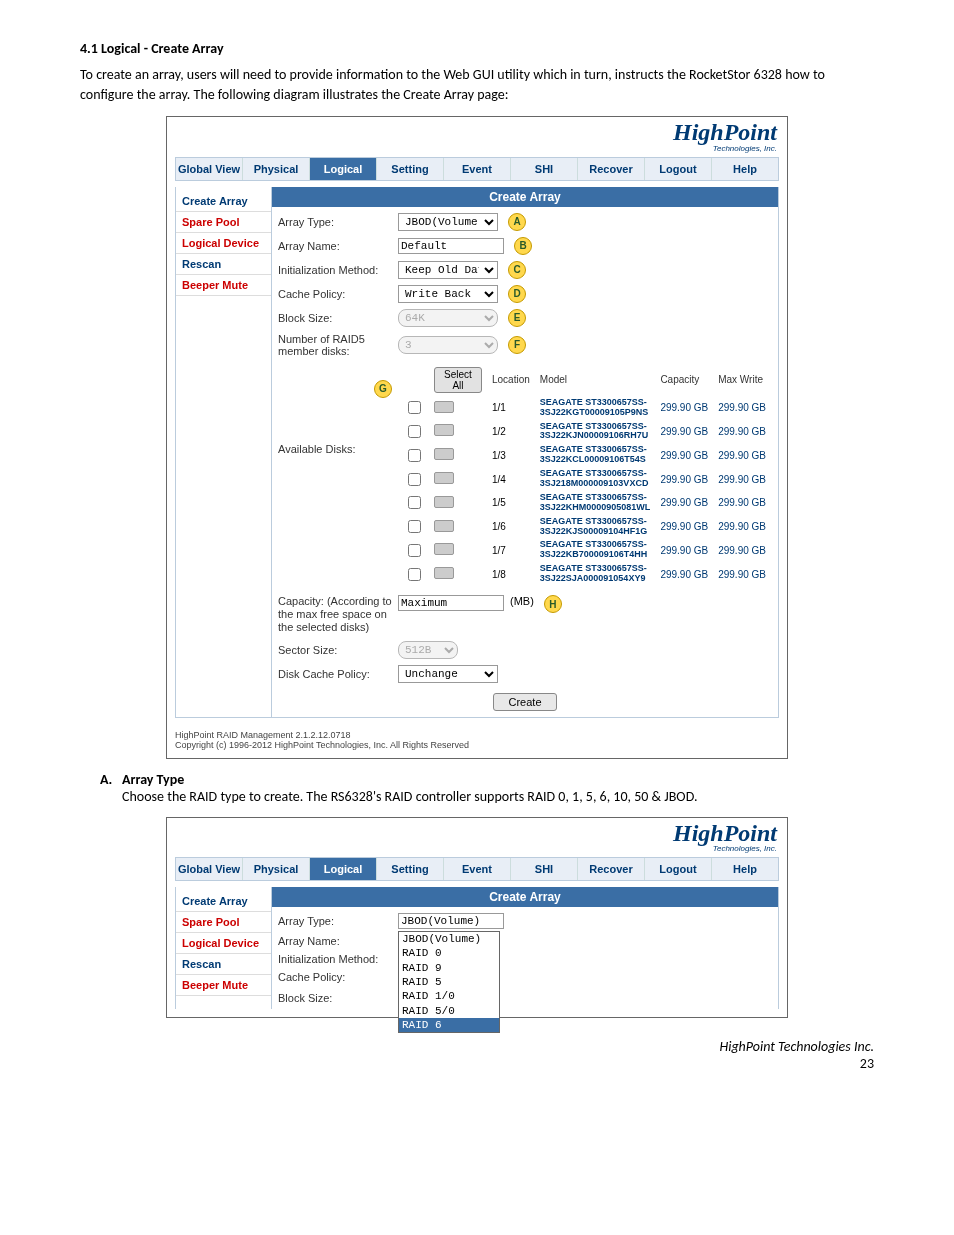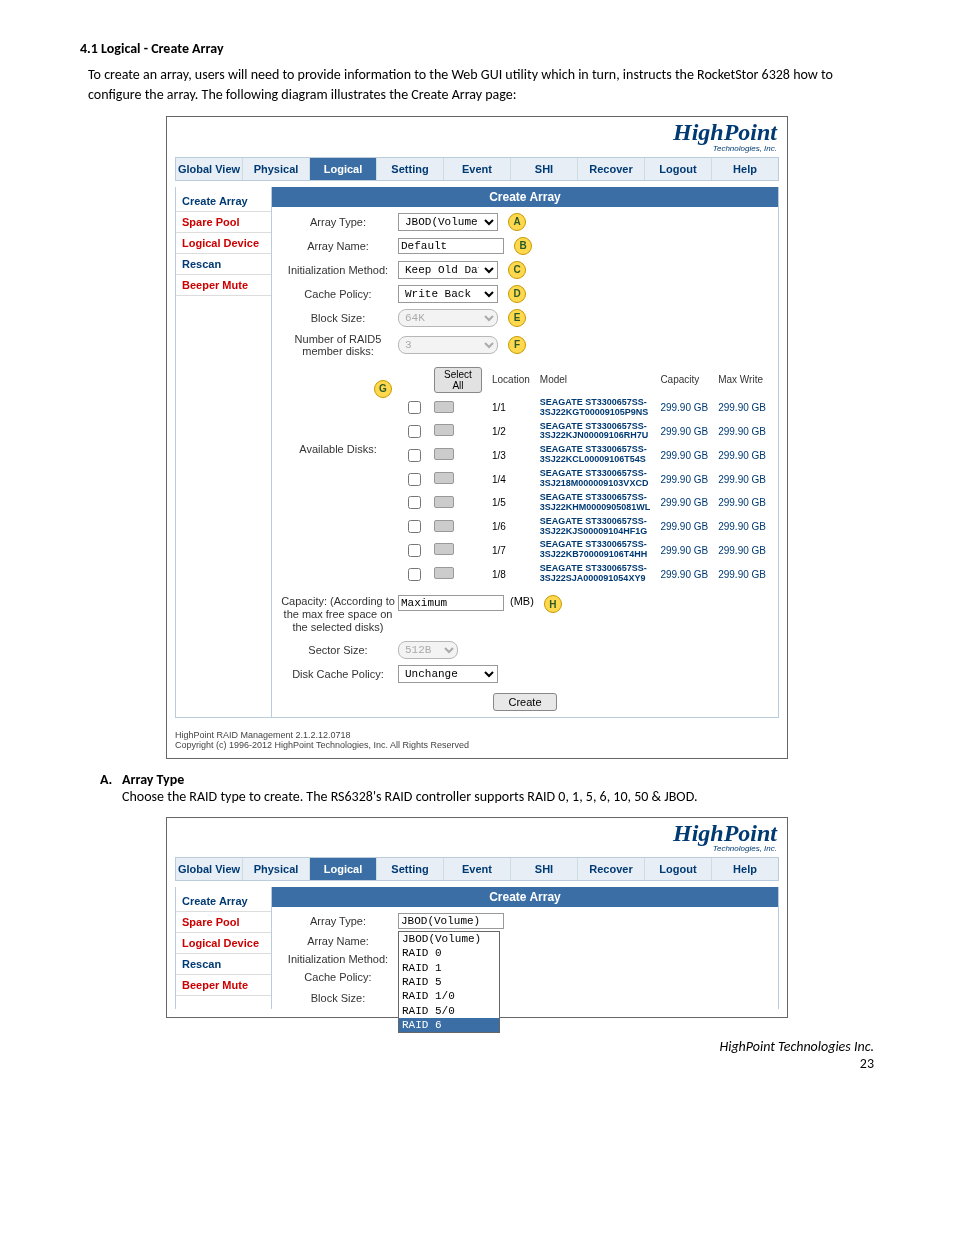--- a/index.html
+++ b/index.html
@@ -11,21 +11,20 @@
     color: #000;
     font-size: 14px;
   }
   .section-title {
     font-weight: bold;
     margin-bottom: 8px;
   }
   .intro-text {
     margin-bottom: 12px;
     line-height: 1.4;
-    margin-left: 8px;
   }
   .screenshot {
     border: 1px solid #666;
     margin: 0 auto 12px auto;
     width: 620px;
     background: #fff;
     font-family: Verdana, Arial, sans-serif;
     font-size: 11px;
     position: relative;
   }
@@ -102,21 +101,20 @@
   }
   .form-row {
     display: flex;
     align-items: center;
     margin-bottom: 6px;
   }
   .form-label {
     width: 120px;
     font-size: 11px;
     color: #333;
-    text-align: center;
   }
   .form-control {
     font-family: "Courier New", monospace;
     font-size: 11px;
     padding: 1px 2px;
   }
   select.form-control, input.form-control {
     width: 100px;
     border: 1px solid #999;
     background: #fff;
@@ -450,21 +448,21 @@
     <div class="main">
       <div class="main-header">Create Array</div>
       <div class="form" style="padding-bottom:0">
         <div class="form-row">
           <span class="form-label">Array Type:</span>
           <span class="dropdown-open">
             <span class="sel-display">JBOD(Volume)</span>
             <div class="dropdown-list" id="dd-list">
                 <div>JBOD(Volume)</div>
                 <div>RAID 0</div>
-                <div>RAID 1</div>
+                <div>RAID 9</div>
                 <div>RAID 5</div>
                 <div>RAID 1/0</div>
                 <div>RAID 5/0</div>
                 <div class="sel">RAID 6</div>
               </div>
           </span>
         </div>
         <div class="form-row">
           <span class="form-label">Array Name:</span>
         </div>

